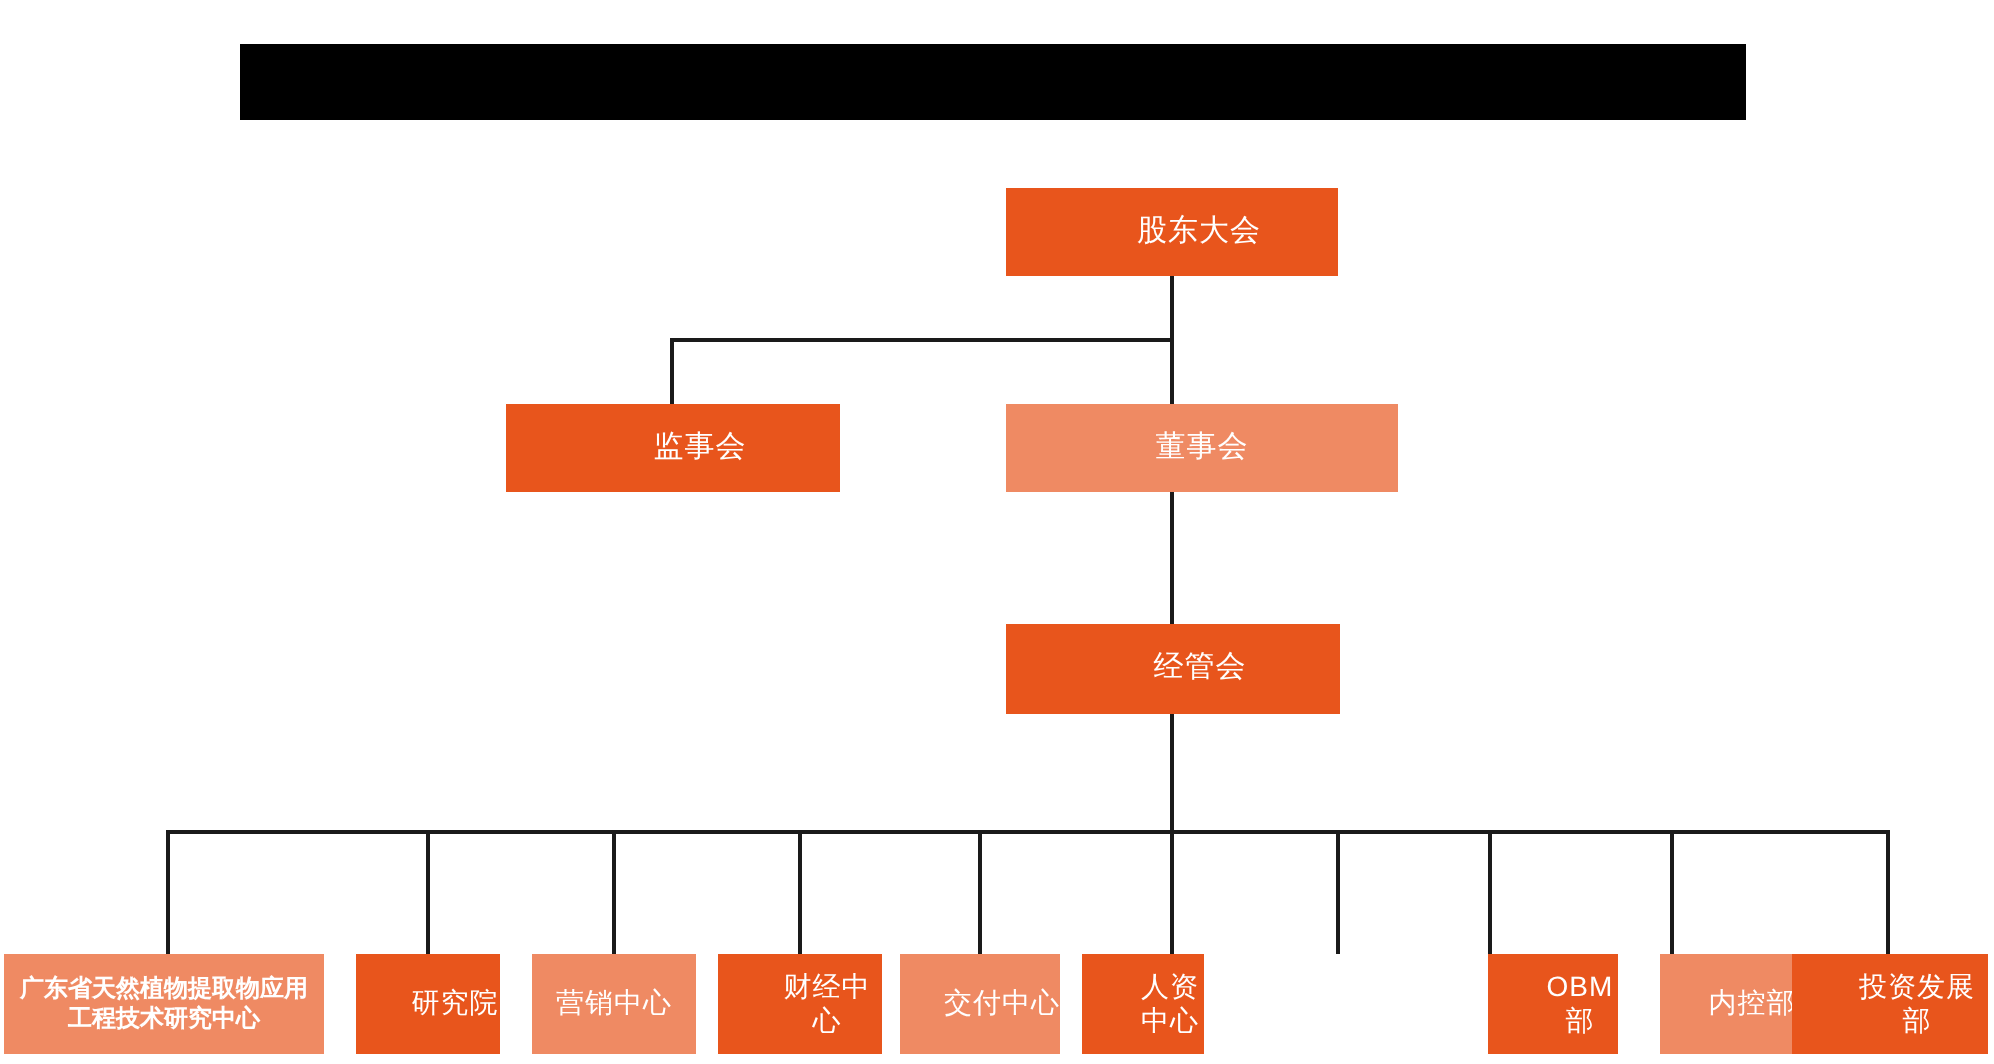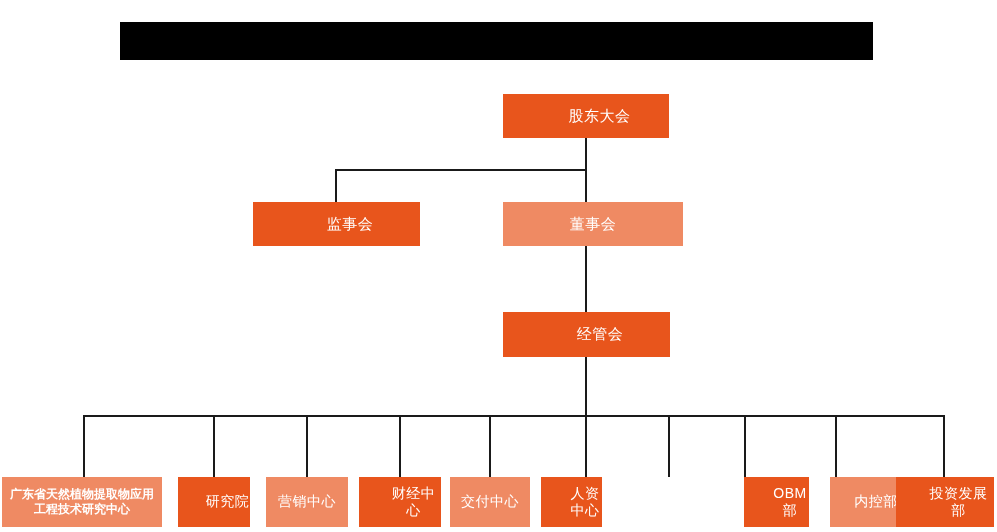--- a/index.html
+++ b/index.html
@@ -96,21 +96,21 @@
   <div class="line v" style="left:943px; top:415px; height:62px;"></div>
 
   <div class="node dark lvl1" style="left:503px; top:94px; width:166px; height:44px;">
     <span class="node-label">股东大会</span>
   </div>
 
   <div class="node dark lvl2" style="left:253px; top:202px; width:167px; height:44px;">
     <span class="node-label">监事会</span>
   </div>
 
-  <div class="node light lvl2" style="left:503px; top:202px; width:180px; height:44px;">
+  <div class="node light lvl2" style="left:503px; top:202px; width:196px; height:44px;">
     <span class="node-label">董事会</span>
   </div>
 
   <div class="node dark lvl3" style="left:503px; top:312px; width:167px; height:45px;">
     <span class="node-label">经管会</span>
   </div>
 
   <div class="node light lvl4 tiny" style="left:2px; top:477px; width:160px; height:50px;">
     <span class="node-label">广东省天然植物提取物应用
 工程技术研究中心</span>
@@ -121,21 +121,21 @@
   </div>
 
   <div class="node light lvl4" style="left:266px; top:477px; width:82px; height:50px;">
     <span class="node-label">营销中心</span>
   </div>
 
   <div class="node dark lvl4" style="left:359px; top:477px; width:82px; height:50px;">
     <span class="node-label">财经中心</span>
   </div>
 
-  <div class="node light lvl4" style="left:450px; top:477px; width:80px; height:50px;">
+  <div class="node light lvl4" style="left:450px; top:477px; width:80px; height:50px;justify-content:flex-end;">
     <span class="node-label">交付中心</span>
   </div>
 
   <div class="node dark lvl4" style="left:541px; top:477px; width:61px; height:50px;">
     <span class="node-label">人资中心</span>
   </div>
 
 
   <div class="node dark lvl4" style="left:744px; top:477px; width:65px; height:50px;">
     <span class="node-label">OBM部</span>

